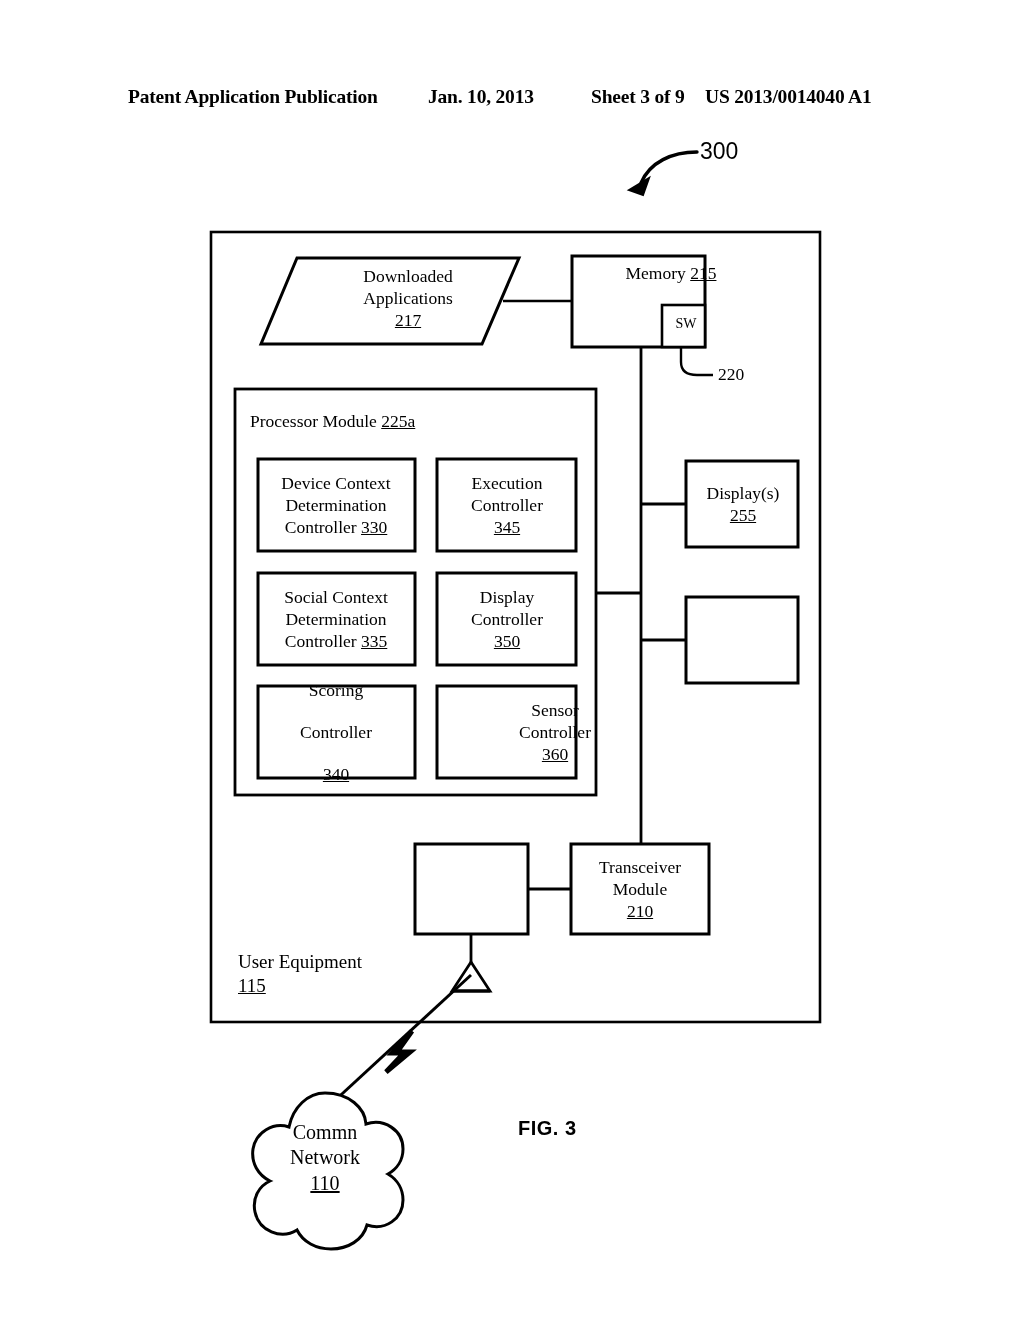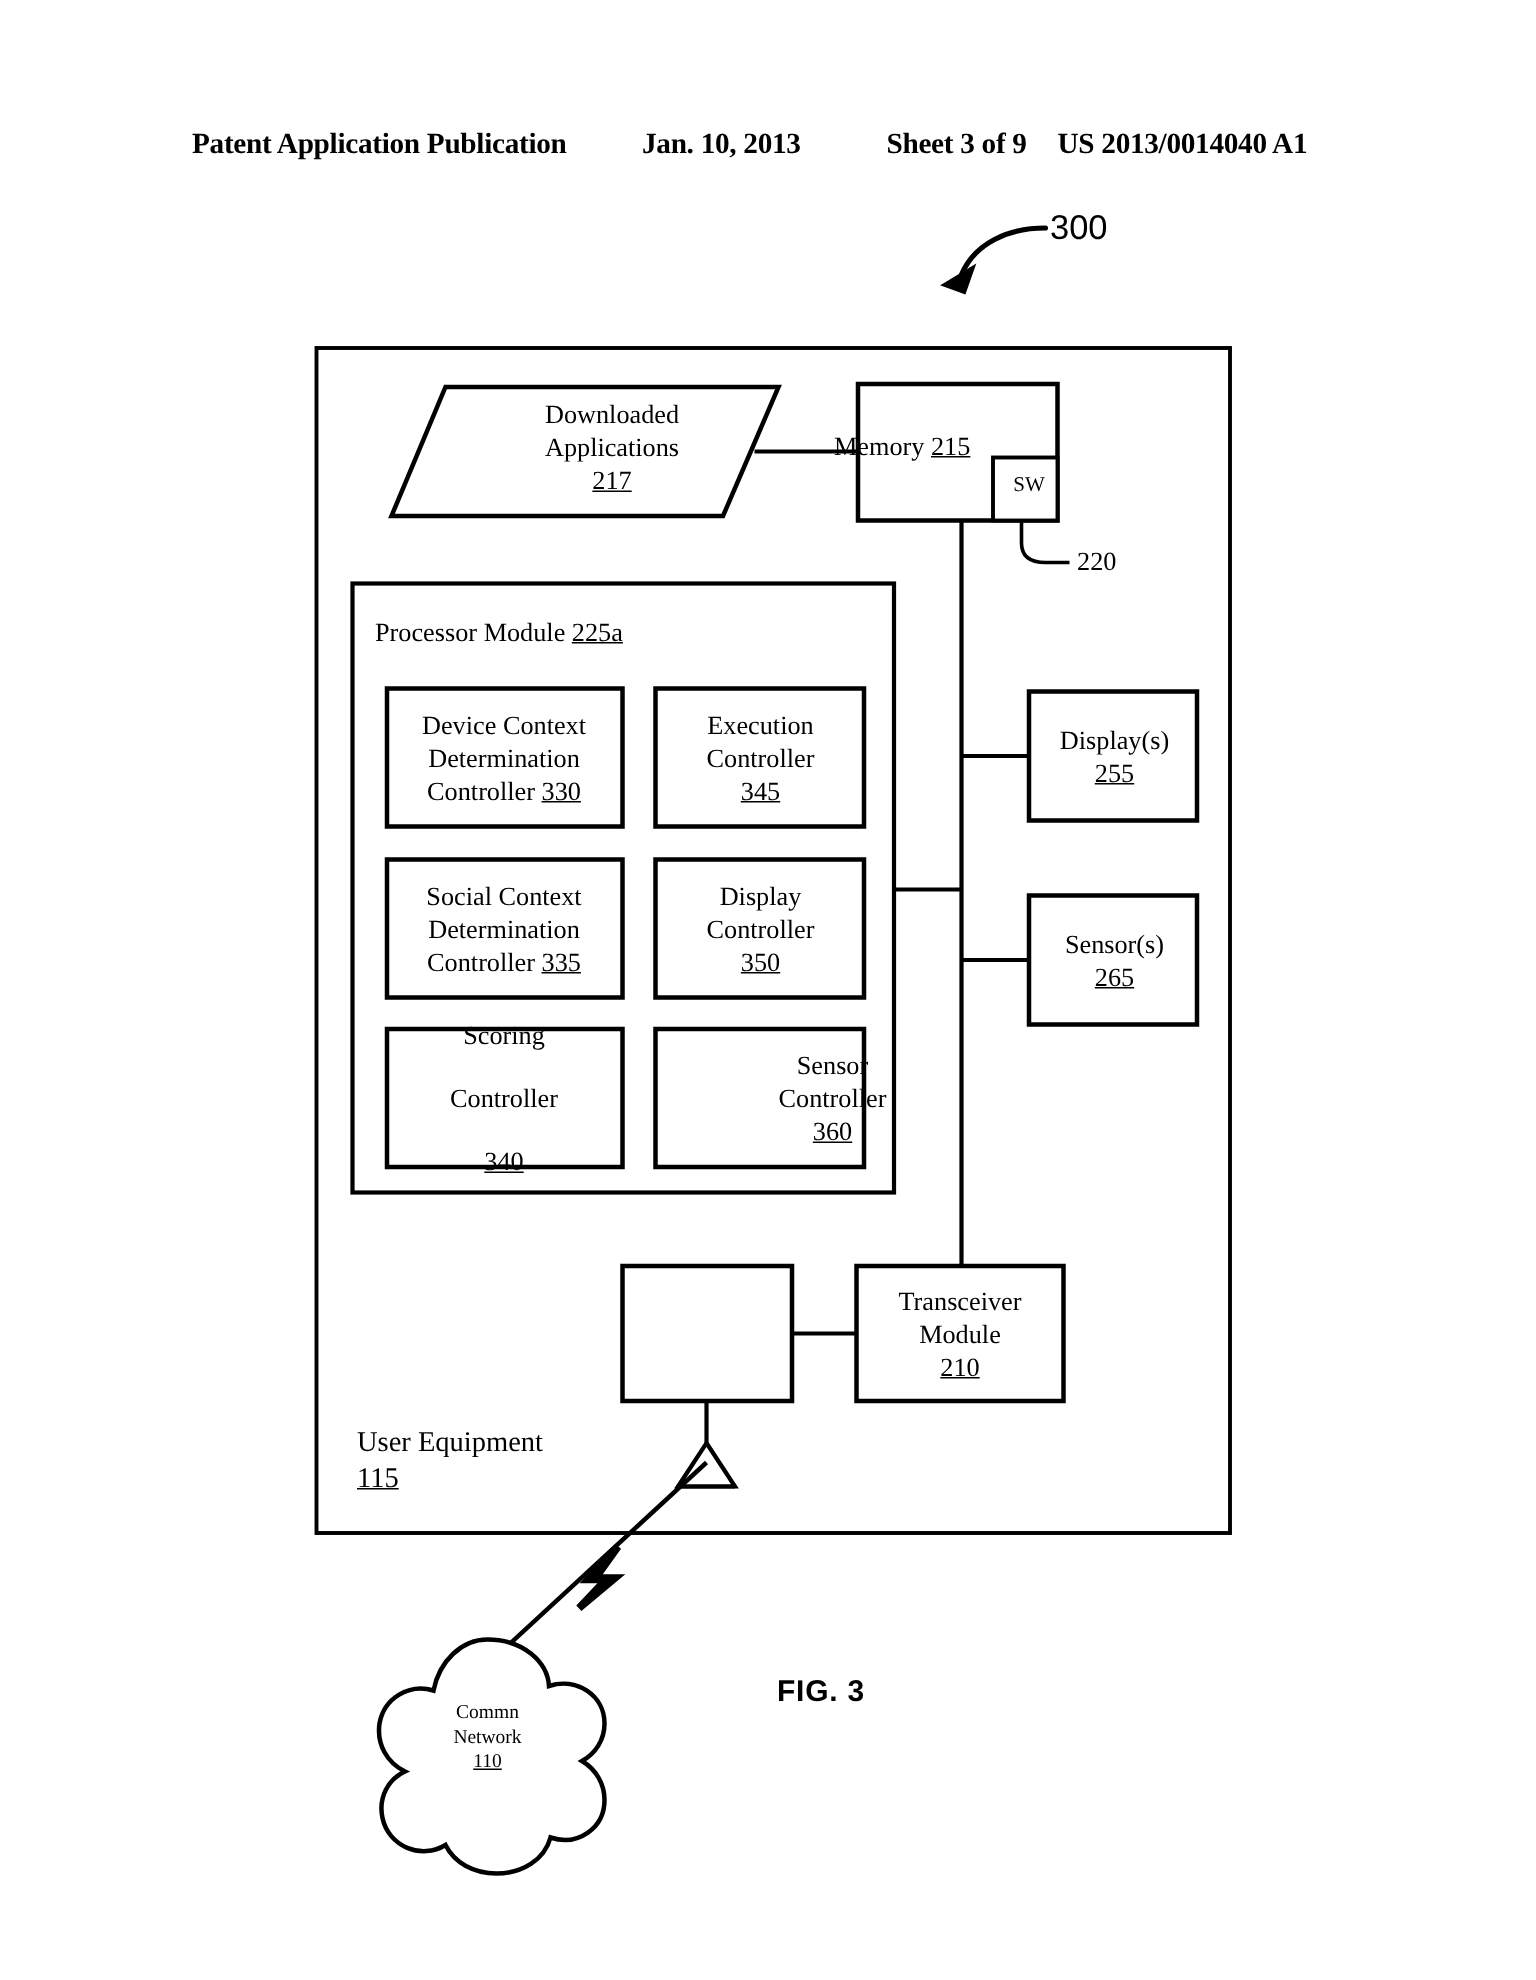--- a/index.html
+++ b/index.html
@@ -83,25 +83,24 @@
     pointer-events: none;
   }
   .box-text .ref { text-decoration: underline; }
   .box-text .line { white-space: nowrap; }
 
   
   #label-downloaded-applications {
     left: 318px; top: 262px; width: 180px; height: 72px;
   }
   #label-memory {
-    left: 552px; top: 262px; width: 124px; height: 26px;
-    align-items: flex-start; justify-content: flex-start;
+    left: 607px; top: 262px; width: 124px; height: 26px;
+    align-items: center; justify-content: flex-start;
     padding-left: 4px;
     box-sizing: border-box;
-    margin-top: 24px;
   }
   #label-sw {
     left: 665px; top: 310px; width: 42px; height: 28px;
     font-size: 14px;
   }
   #label-220 {
     left: 718px; top: 362px; width: 44px; height: 24px;
     align-items: flex-start;
   }
   #label-processor-module {
@@ -138,21 +137,21 @@
   #label-transceiver {
     left: 572px; top: 846px; width: 136px; height: 86px; align-items: center;
   }
   #label-user-equipment {
     left: 238px; top: 950px; width: 190px; height: 56px;
     align-items: flex-start; justify-content: flex-start;
     font-size: 19px;
   }
   #label-comm-network {
     left: 270px; top: 1118px; width: 110px; height: 80px;
-    font-size: 13px;
+    font-size: 20px;
   }
   #label-300 {
     left: 700px; top: 138px; width: 56px; height: 28px;
     font-family: "Liberation Sans", sans-serif;
     font-size: 23px;
     align-items: flex-start;
   }
   #label-fig3 {
     left: 518px; top: 1112px; width: 130px; height: 34px;
     font-family: "Liberation Sans", sans-serif;
@@ -320,24 +319,20 @@
     <span class="line">Sensor</span>
     <span class="line">Controller</span>
     <span class="line ref">360</span>
   </div>
 
   <div class="box-text" id="label-displays">
     <span class="line">Display(s)</span>
     <span class="line ref">255</span>
   </div>
 
-  <div class="box-text" id="label-sensors">
-    <span class="line">Sensor(s)</span>
-    <span class="line ref">265</span>
-  </div>
 
 
   <div class="box-text" id="label-transceiver">
     <span class="line">Transceiver</span>
     <span class="line">Module</span>
     <span class="line ref">210</span>
   </div>
 
   <div class="box-text" id="label-user-equipment">
     <span class="line">User Equipment</span>

